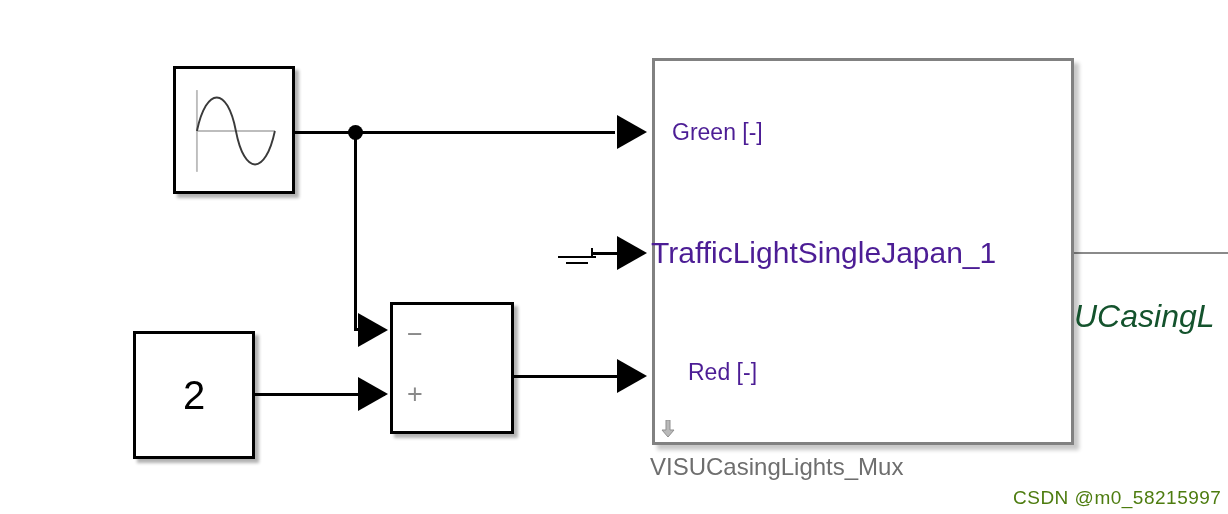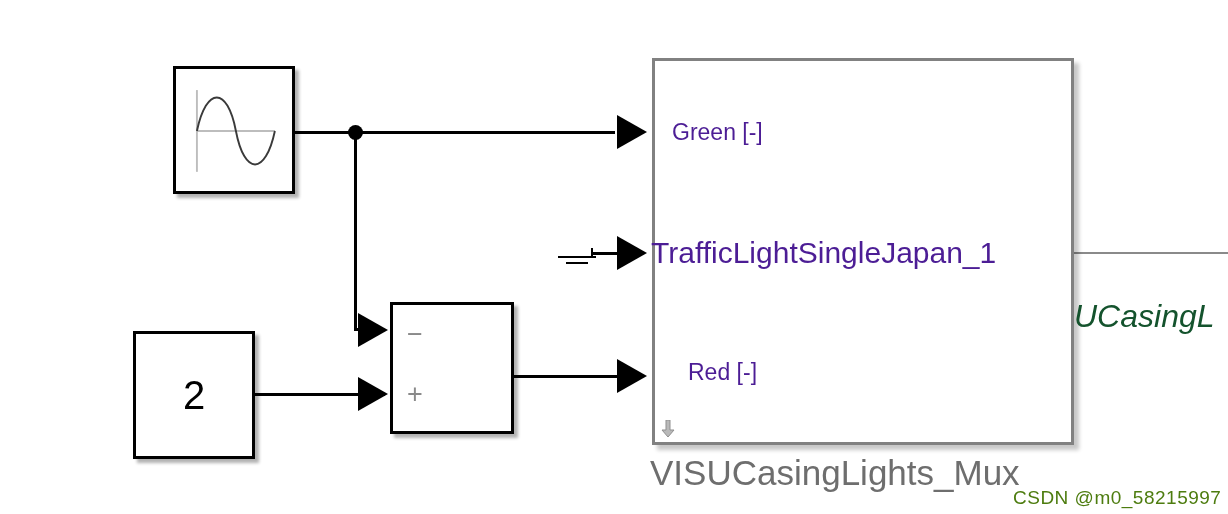--- a/index.html
+++ b/index.html
@@ -119,21 +119,21 @@
     position: absolute;
     left: 6px;
     bottom: 4px;
     width: 14px;
     height: 18px;
   }
 
   
   .blk-caption {
     position: absolute;
-    font-size: 35px;
+    font-size: 24px;
     color: #6e6e6e;
     white-space: nowrap;
     line-height: 1;
     font-family: "Liberation Sans", sans-serif;
   }
   .caption-mux {
     left: 650px;
     top: 455px;
   }
   .caption-right {

